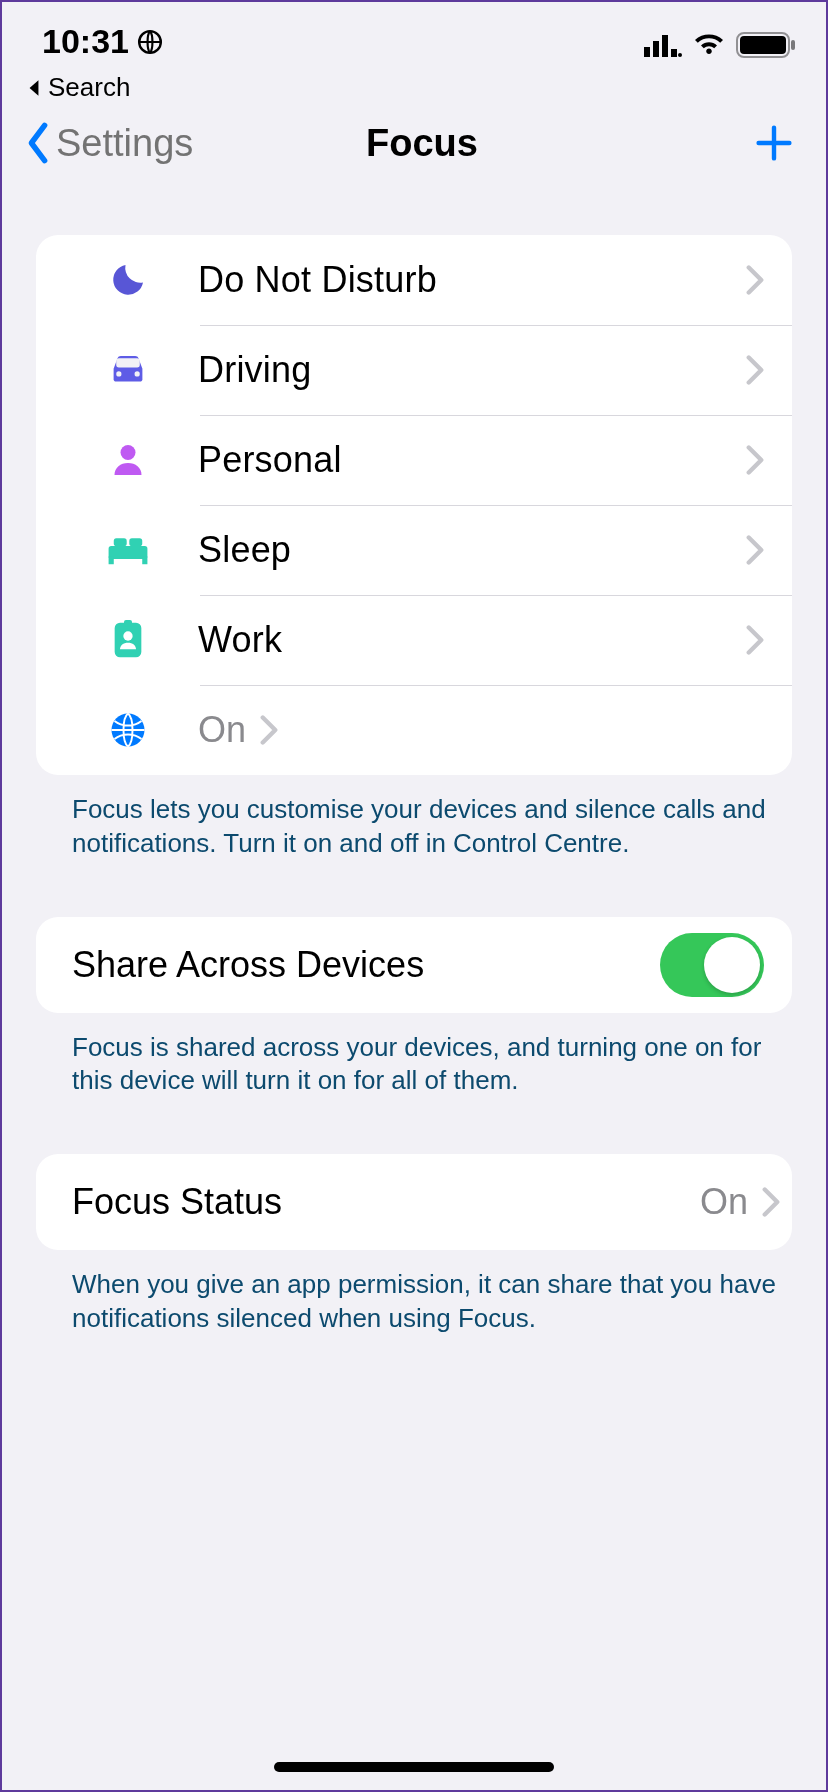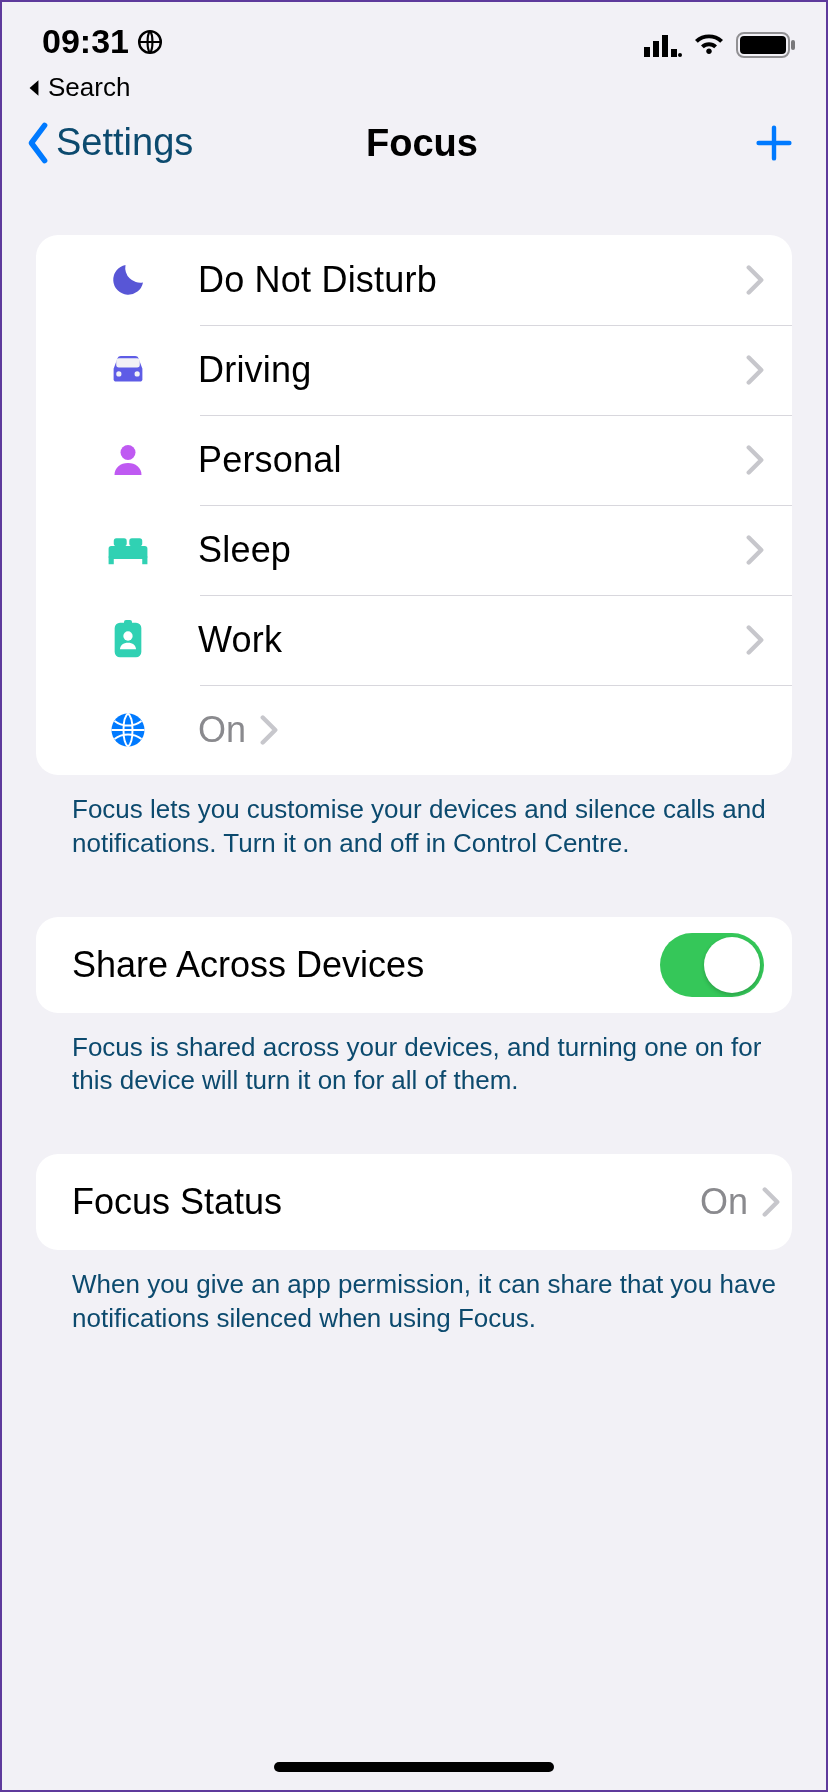--- a/index.html
+++ b/index.html
@@ -37,22 +37,22 @@
   }
 
   
   .navbar {
     display:flex;
     align-items:center;
     justify-content: space-between;
     padding: 10px 30px 30px 20px;
   }
   .nav-back {
-    display:flex; align-items:flex-start; gap:2px;
-    color:#0c4a6e;
+    display:flex; align-items:center; gap:2px;
+    color:#737373;
     font-size: 38px;
   }
   .nav-back svg { display:block; }
   .nav-title {
     font-size: 38px;
     font-weight: 600;
     position: absolute;
     left: 16px; right: 0;
     text-align: center;
     pointer-events: none;
@@ -145,21 +145,21 @@
     height: 10px;
     background:#000;
     border-radius: 6px;
   }
 </style>
 </head>
 <body>
 
 <div class="status-bar">
   <div class="status-time-wrap">
-    <span class="status-time">09:31</span>
+    <span class="status-time">10:31</span>
     <span class="status-icon">
       <svg width="26" height="26" viewBox="0 0 24 24">
           <circle cx="12" cy="12" r="10" fill="none" stroke="#000" stroke-width="2.2"></circle>
           <path d="M2 12h20M12 2c3 3 3 17 0 20M12 2c-3 3-3 17 0 20" fill="none" stroke="#000" stroke-width="2"></path>
         </svg>
     </span>
   </div>
   <div class="status-right">
     <span class="status-icon">
       <svg width="38" height="24" viewBox="0 0 38 24">

